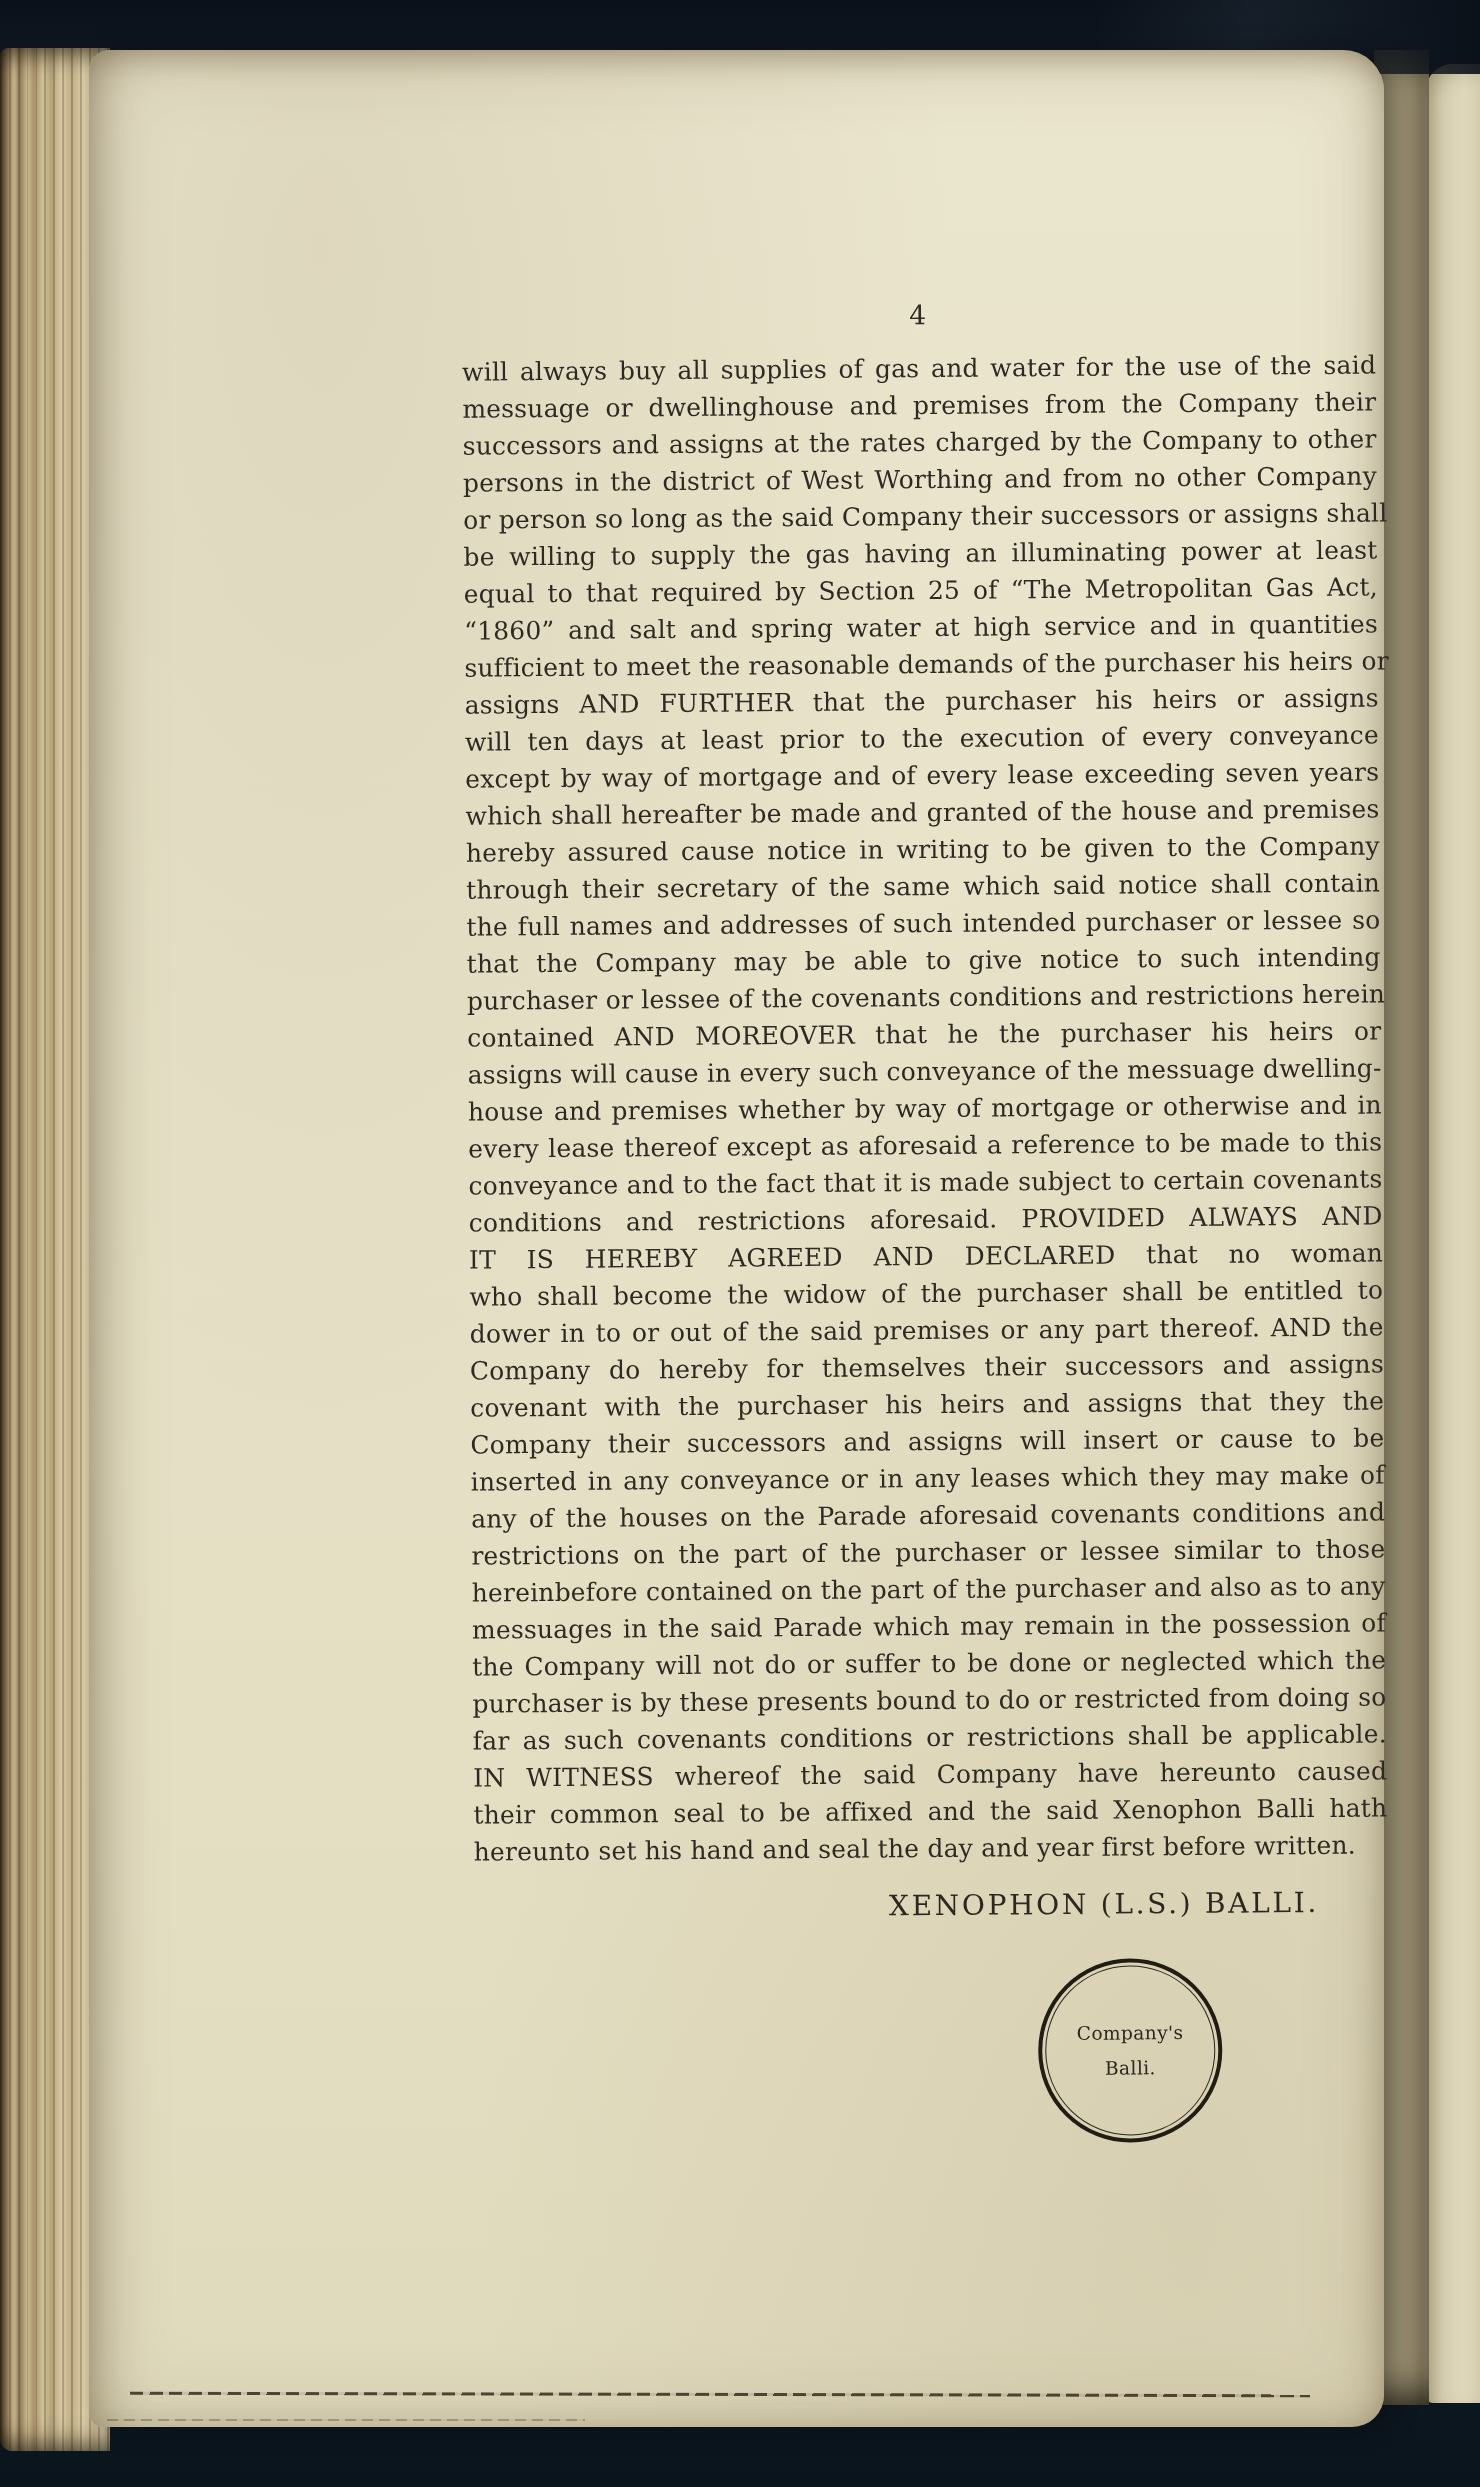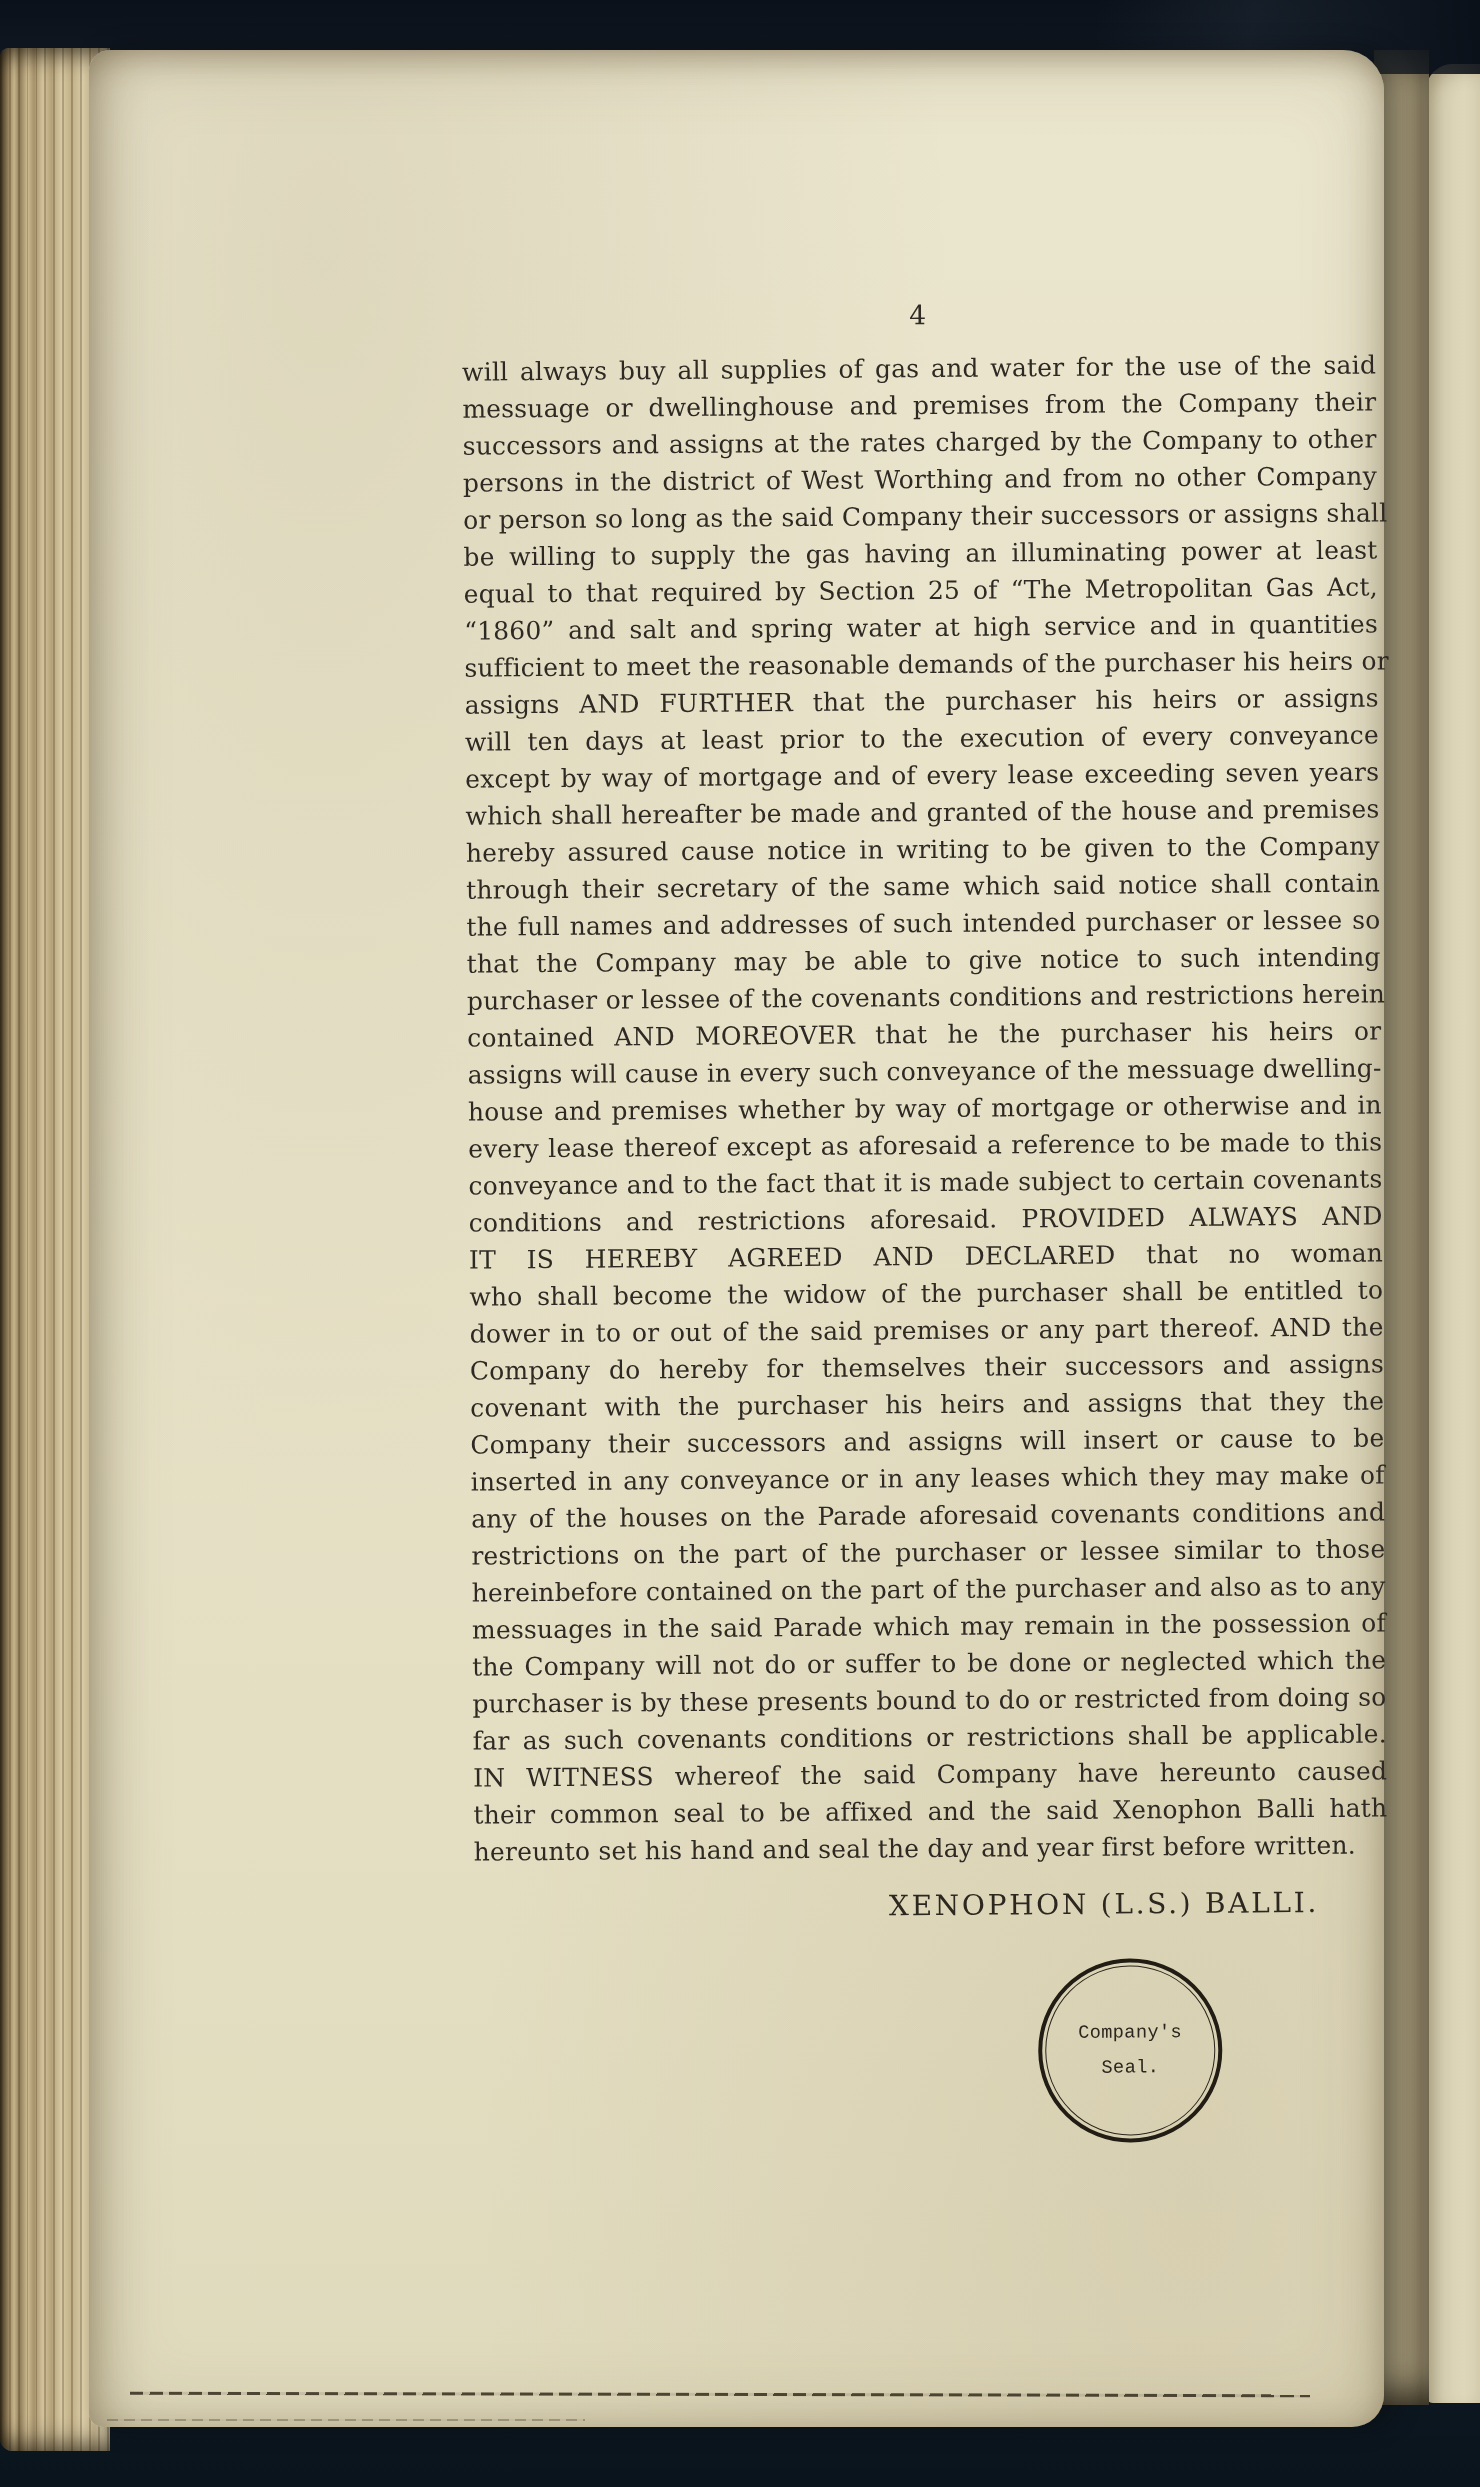--- a/index.html
+++ b/index.html
@@ -71,21 +71,21 @@
   }
   .seal{
     position:absolute;left:941px;top:1911px;width:184px;height:184px;
     border:4.4px solid #211d15;border-radius:50%;
     box-sizing:border-box;
   }
   .seal-inner{
     position:absolute;inset:2.7px;border:1.8px solid #2a251b;border-radius:50%;
     display:flex;flex-direction:column;align-items:center;justify-content:center;gap:14px;
   }
-  .seal-line{font-size:18.6px;color:#2b261e;letter-spacing:0.4px;font-family:Liberation Mono, monospace;}
+  .seal-line{font-size:18.6px;color:#2b261e;letter-spacing:0.4px;}
   .stitch{
     position:absolute;left:41px;right:74px;top:2343px;height:2.7px;z-index:4;
     background:repeating-linear-gradient(90deg, rgba(52,44,28,0.85) 0 13.3px, rgba(52,44,28,0.12) 13.3px 19.5px);
     transform:rotate(0.12deg);
   }
   .stitch-faint{
     position:absolute;left:17.7px;top:2369px;width:478px;height:1.8px;z-index:4;opacity:0.45;
     background:repeating-linear-gradient(90deg, rgba(52,44,28,0.7) 0 10.6px, rgba(52,44,28,0.1) 10.6px 17px);
   }
   
@@ -154,21 +154,21 @@
           <div class="text-line">IN WITNESS whereof the said Company have hereunto caused</div>
           <div class="text-line">their common seal to be affixed and the said Xenophon Balli hath</div>
           <div class="text-line last">hereunto set his hand and seal the day and year first before written.</div>
         </div>
 
       <div class="signature">XENOPHON (L.S.) BALLI.</div>
 
       <div class="seal">
         <div class="seal-inner">
           <div class="seal-line">Company's</div>
-          <div class="seal-line">Seal.</div>
+          <div class="seal-line">Balli.</div>
         </div>
       </div>
 
     </div>
 
     <div class="stitch"></div>
     <div class="stitch-faint"></div>
   </div>
 
 </div>

